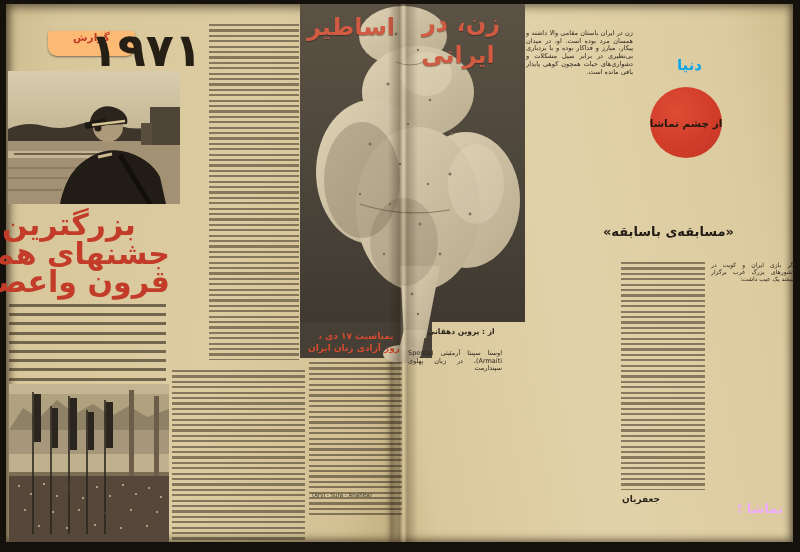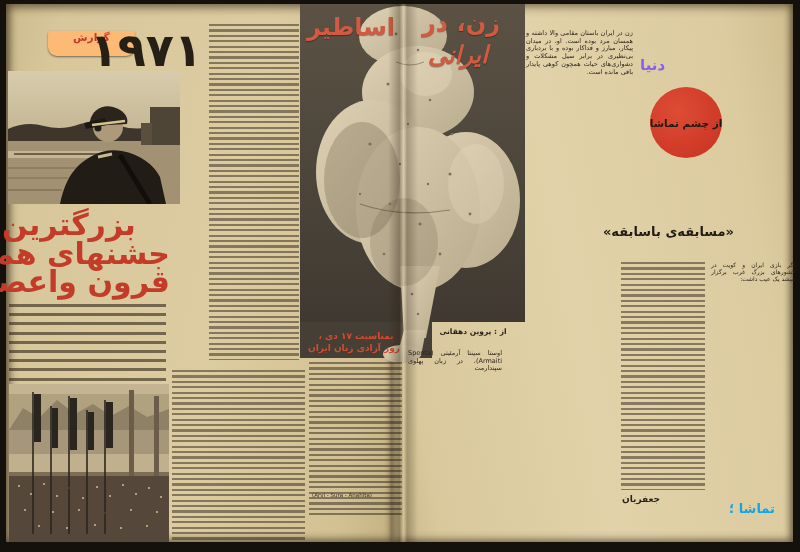--- a/index.html
+++ b/index.html
@@ -28,33 +28,33 @@
   .mainhead .words{font-size:15.5px;font-weight:bold;white-space:nowrap;letter-spacing:-0.3px;margin-top:8px;}
   .mainhead .year{font-size:46px;font-weight:bold;line-height:46px;letter-spacing:-2px;margin-right:4px;}
   .redhead{position:absolute;left:0px;top:211px;width:168px;z-index:25;direction:rtl;text-align:left;
     padding-left:2px;color:#c23c29;font-weight:bold;font-size:30px;line-height:28.5px;white-space:nowrap;}
   .photo{position:absolute;z-index:10;}
   .feat-title{position:absolute;z-index:25;color:#d05b42;font-weight:bold;font-size:24px;line-height:26px;
     direction:rtl;text-align:center;white-space:nowrap;text-shadow:0 1px 1px rgba(20,15,8,.4);}
   .occasion{position:absolute;left:312px;top:330px;width:88px;z-index:26;direction:rtl;text-align:center;
     color:#d64b30;font-weight:bold;font-size:9px;line-height:12px;white-space:nowrap;}
   .byline{position:absolute;left:426px;top:327px;width:70px;z-index:26;direction:rtl;text-align:center;
-    color:#2b241b;font-weight:bold;font-size:7.5px;white-space:nowrap;margin-left:12px;}
-  .donya{position:absolute;left:640px;top:56px;width:62px;z-index:25;text-align:left;direction:rtl;
-    color:#8b5cf6;font-weight:bold;font-size:15px;}
+    color:#2b241b;font-weight:bold;font-size:7.5px;white-space:nowrap;}
+  .donya{position:absolute;left:640px;top:56px;width:62px;z-index:25;text-align:right;direction:rtl;
+    color:#0ea5e9;font-weight:bold;font-size:15px;}
   .stamp{position:absolute;left:650px;top:87px;width:72px;height:71px;border-radius:50%;z-index:25;
     background:radial-gradient(circle at 38% 34%,#dd4c35 0%,#d23d2a 55%,#c23522 100%);
     display:flex;align-items:center;justify-content:center;}
   .stamp span{color:#241a10;font-weight:bold;font-size:10.5px;white-space:nowrap;direction:rtl;}
   .contest{position:absolute;left:616px;top:224px;width:118px;z-index:25;direction:rtl;
     color:#211c14;font-weight:bold;font-size:13px;white-space:nowrap;}
   .signature{position:absolute;left:622px;top:494px;width:70px;z-index:25;direction:rtl;text-align:left;
     color:#2a2319;font-weight:bold;font-size:9px;}
-  .logo{position:absolute;left:729px;top:501px;width:62px;z-index:25;direction:rtl;text-align:left;
-    color:#0ea5e9;font-weight:bold;font-size:13px;letter-spacing:.5px;}
+  .logo{position:absolute;left:729px;top:501px;width:62px;z-index:25;direction:rtl;text-align:center;
+    color:#f0abfc;font-weight:bold;font-size:13px;letter-spacing:.5px;}
   .latin-note{position:absolute;left:308px;top:492px;width:68px;z-index:26;font-size:5.5px;color:#3a3228;
     text-align:center;white-space:nowrap;}
 </style>
 </head>
 <body>
 
 <div id="root">
 
   <div class="page page-left"></div>
   <div class="page page-right"></div>
@@ -209,21 +209,21 @@
           <circle cx="128" cy="180" r="1.2"></circle>
           <circle cx="118" cy="310" r="1.2"></circle>
       </g>
       <path d="M60,200 Q100,214 150,206" stroke="rgba(90,78,58,.55)" stroke-width="1.2" fill="none"></path>
       <path d="M96,58 Q110,64 124,58" stroke="rgba(90,78,58,.5)" stroke-width="1" fill="none"></path>
     </svg>
   </div>
 
   <div class="feat-title" style="left:300px;top:14px;width:102px;">اساطیر</div>
   <div class="feat-title" style="left:414px;top:10px;width:94px;">زن، در</div>
-  <div class="feat-title" style="left:414px;top:42px;width:88px;font-style:italic;">ایرانی</div>
+  <div class="feat-title" style="left:414px;top:42px;width:88px;">ایرانی</div>
 
   <div class="occasion">
     <div>بمناسبت ۱۷ دی ،</div>
     <div>روز آزادی زنان ایران</div>
   </div>
 
   <div class="byline">از : پروین دهقانی</div>
 
   <div class="col greek" style="left:309px;top:362px;width:93px;height:156px;"></div>
   <div class="latin-note">(Arvi - Sura - Anahita)</div>

